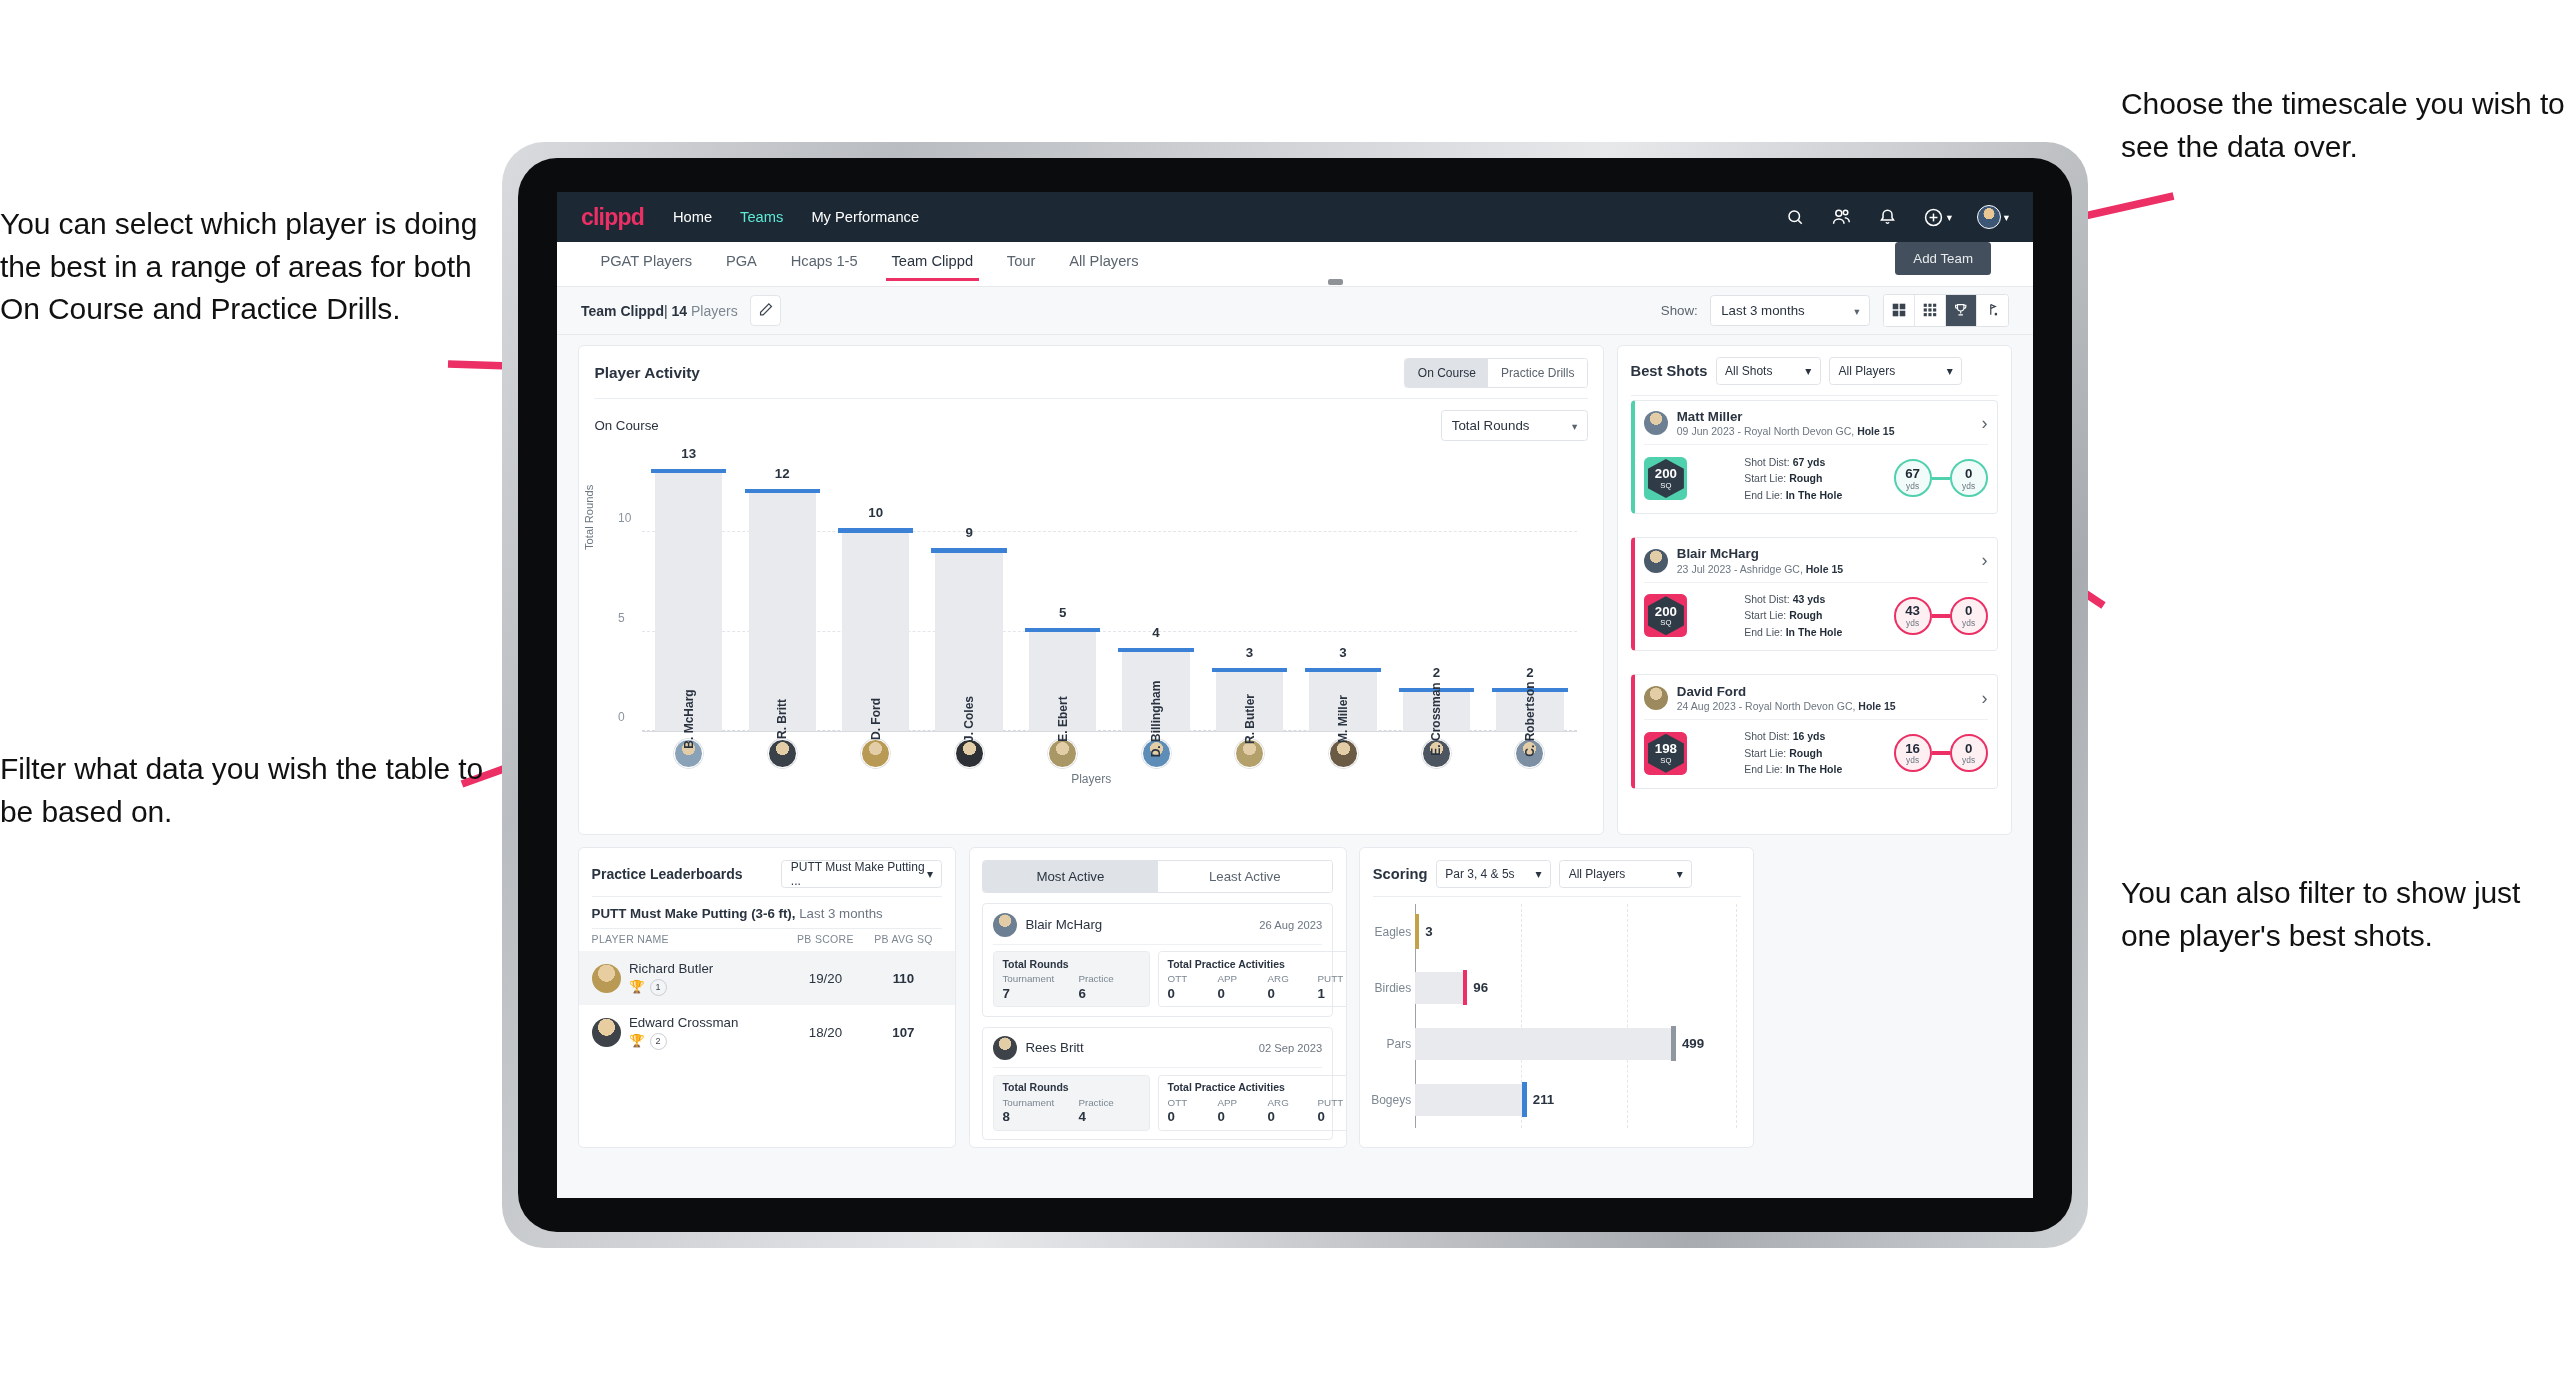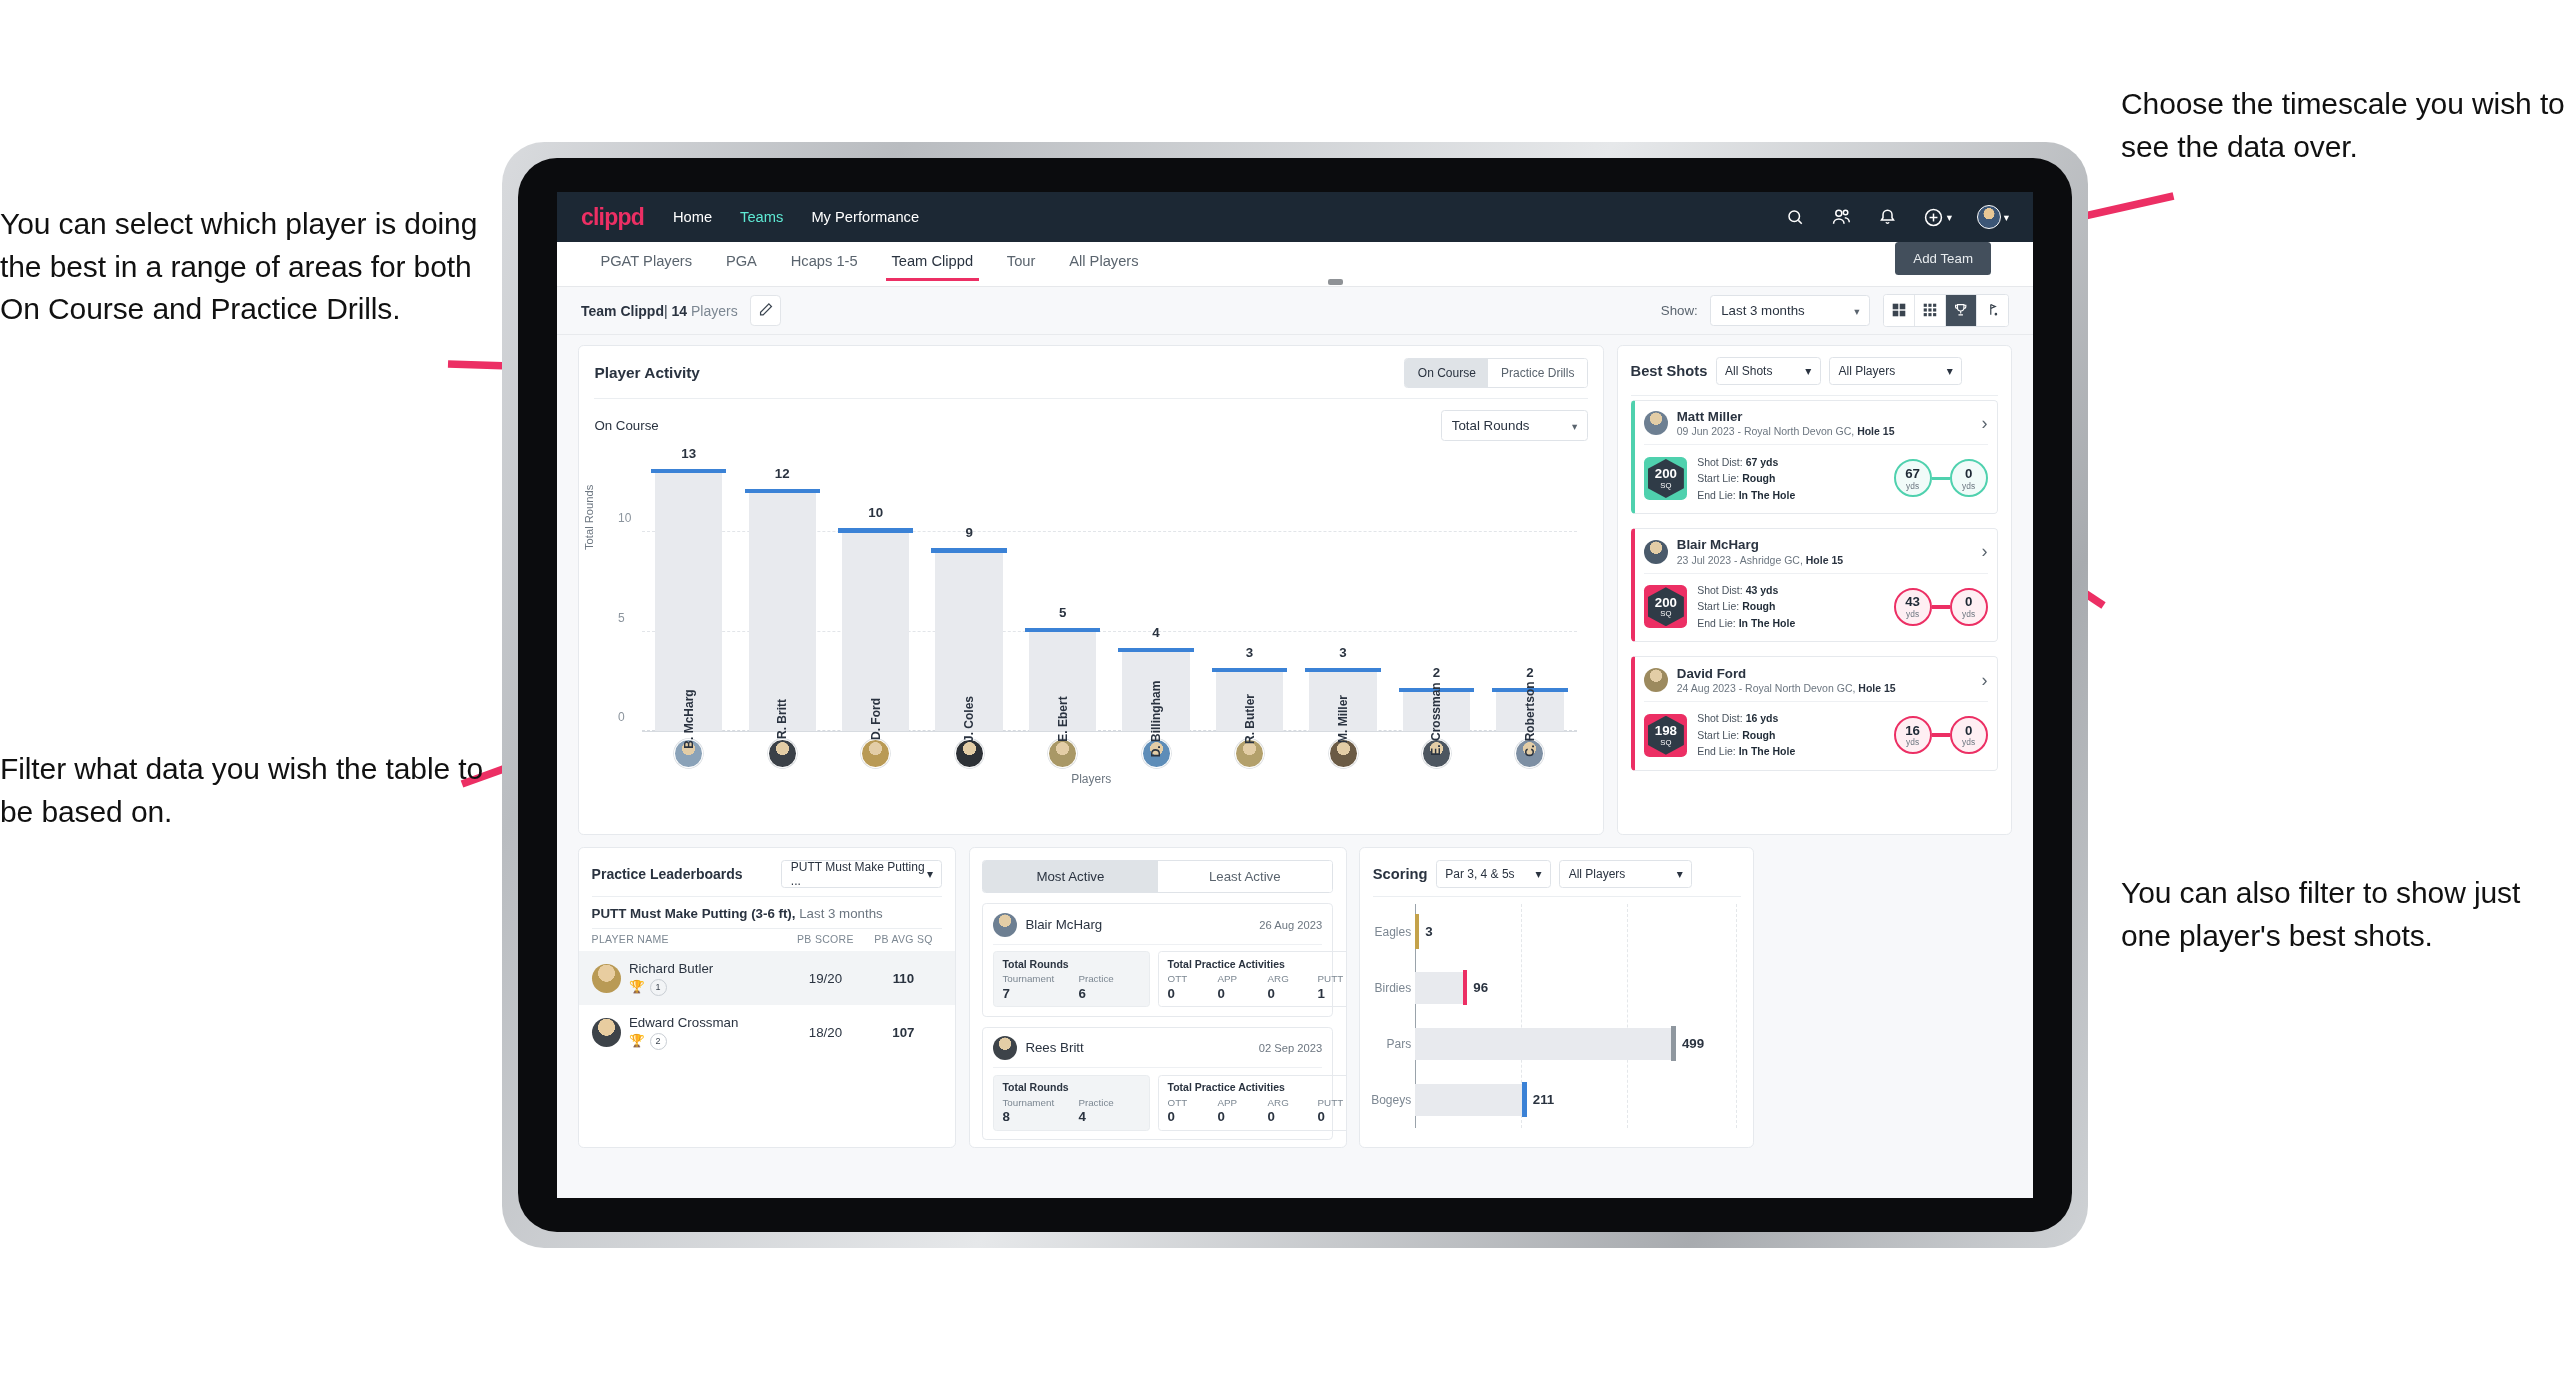--- a/index.html
+++ b/index.html
@@ -164,21 +164,21 @@
 
   
   #card-best-shots { width: 395px; height: 490px; display:flex; flex-direction:column; }
   .bs-head { display:flex; align-items:center; gap: 8.4px; padding: 11.2px 12.6px 9.8px; }
   .bs-title { font-size: 14.7px; font-weight:700; color:#2a3340; }
   .mini-select {
     background:#ffffff; border:0.7px solid #dfe3e8; border-radius:3.5px; height:28px;
     display:flex; align-items:center; justify-content:space-between; padding: 0 8.4px;
     font-size: 12px; color:#2a3340;
   }
-  .shot-list { padding: 4.2px 12.6px 7px; display:flex; flex-direction:column; gap: 14px; overflow:hidden; }
+  .shot-list { padding: 4.2px 12.6px 7px; display:flex; flex-direction:column; gap: 23px; overflow:hidden; }
   .shot-card {
     border:0.7px solid #e6e9ed; border-radius: 4.2px; border-left-width: 4.9px; position:relative; background:#fff;
   }
   .shot-top { display:flex; align-items:center; padding: 8.4px 9.8px 7px; gap: 8.4px; }
   .shot-av { width: 24px; height:24px; border-radius:50%; flex:none; }
   .shot-name { font-size: 13.3px; font-weight:700; color:#2a3340; }
   .shot-meta { font-size: 10.5px; color:#6c7680; margin-top: 1.4px; }
   .shot-meta b { color:#2a3340; }
   .shot-chev { margin-left:auto; color:#5a646e; font-size: 18px; }
   .shot-sep { height:0.7px; background:#eef0f3; margin: 0 9.8px; }
@@ -188,21 +188,21 @@
     display:flex; align-items:center; justify-content:center;
   }
   .hexa {
     width: 36px; height: 39px; background:#2f3b47;
     clip-path: polygon(50% 0%, 100% 25%, 100% 75%, 50% 100%, 0% 75%, 0% 25%);
     display:flex; flex-direction:column; align-items:center; justify-content:center;
     color:#ffffff;
   }
   .hexa .num { font-size: 13.3px; font-weight:700; line-height:1; }
   .hexa .sq  { font-size: 7.7px; line-height:1; margin-top:1.4px; }
-  .shot-lines { font-size: 10.5px; color:#4a545f; line-height: 1.58; }
+  .shot-lines { font-size: 10.5px; color:#4a545f; line-height: 1.58; margin-left: 47px; }
   .shot-lines b { color:#1f2a36; }
   .dist-pair { margin-left:auto; display:flex; align-items:center; }
   .dist-circ {
     width: 38px; height:38px; border-radius:50%; border:2.1px solid;
     display:flex; flex-direction:column; align-items:center; justify-content:center;
   }
   .dist-circ .dv { font-size: 13.3px; font-weight:700; color:#1f2a36; line-height:1; }
   .dist-circ .du { font-size: 8.4px; color:#6c7680; line-height:1; margin-top:1.4px; }
   .dist-link { width: 18px; height: 3.5px; }
 

